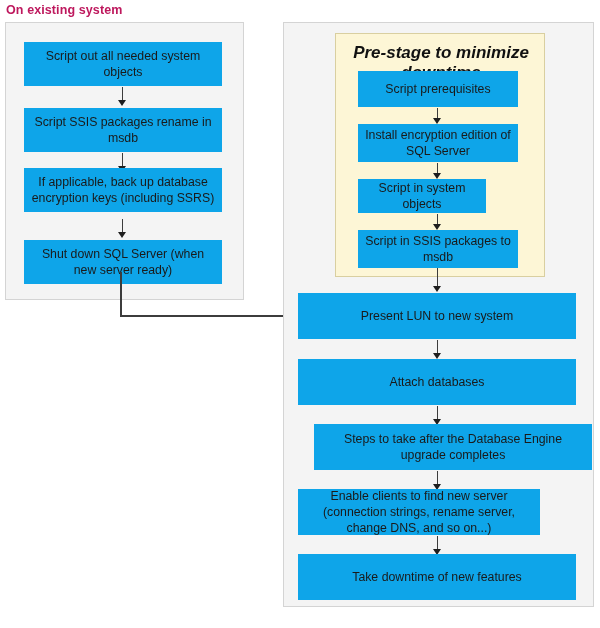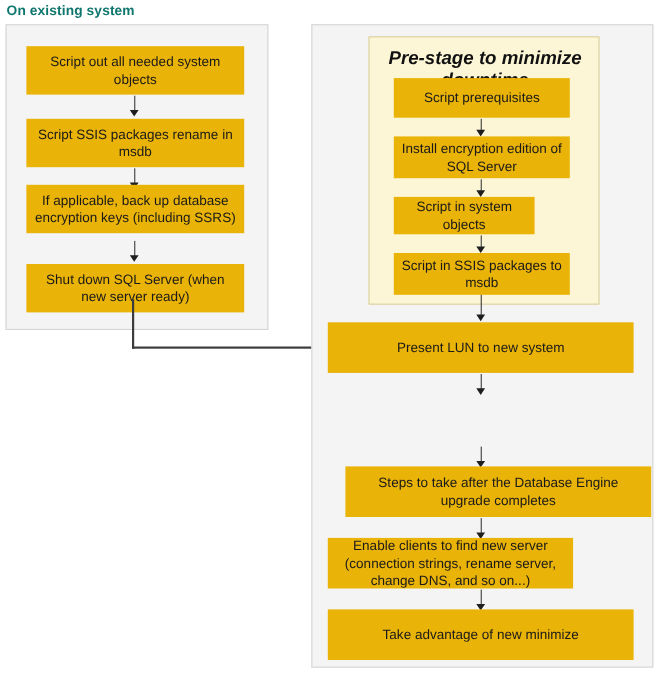--- a/index.html
+++ b/index.html
@@ -20,21 +20,21 @@
     left: 0; top: 0;
     width: 600px;
     height: 628px;
   }
 
   
   .col-header {
     position: absolute;
     font-size: 12.5px;
     font-weight: bold;
-    color: #0f766e;
+    color: #be185d;
     letter-spacing: 0.1px;
     white-space: nowrap;
   }
   #header-existing { left: 6px;  top: 3px; }
   #header-new      { left: 285px; top: 16px; margin-top: 48px; }
 
   
   .panel {
     position: absolute;
     background: #f4f4f4;
@@ -66,21 +66,21 @@
     text-align: center;
     font-size: 17px;
     font-weight: bold;
     font-style: italic;
     color: #111111;
   }
 
   
   .node {
     position: absolute;
-    background: #eab308;
+    background: #0ea5e9;
     box-sizing: border-box;
     display: flex;
     align-items: center;
     justify-content: center;
     text-align: center;
     font-size: 12.3px;
     line-height: 16px;
     color: #1a1a1a;
     padding: 0 6px;
   }
@@ -207,35 +207,36 @@
     <span class="head" style="top:18px;"></span>
   </div>
 
   <div class="node" id="node-nw-0" style="left:298px; top:293px; width:278px; height:46px;">Present LUN to new system</div>
 
   <div class="arrow-v" style="left:433px; top:340px; height:20px;">
     <span class="shaft" style="height:14px;"></span>
     <span class="head" style="top:13px;"></span>
   </div>
 
+  <div class="node" id="node-nw-1" style="left:298px; top:359px; width:278px; height:46px;">Attach databases</div>
 
   <div class="arrow-v" style="left:433px; top:406px; height:20px;">
     <span class="shaft" style="height:14px;"></span>
     <span class="head" style="top:13px;"></span>
   </div>
 
   <div class="node" id="node-nw-2" style="left:298px; top:424px; width:278px; height:46px;margin-left:16px;">Steps to take after the Database Engine upgrade completes</div>
 
   <div class="arrow-v" style="left:433px; top:471px; height:20px;">
     <span class="shaft" style="height:14px;"></span>
     <span class="head" style="top:13px;"></span>
   </div>
 
-  <div class="node" id="node-nw-3" style="left:298px; top:489px; width:223px; height:46px;">Enable clients to find new server (connection strings, rename server, change DNS, and so on...)</div>
+  <div class="node" id="node-nw-3" style="left:298px; top:489px; width:242px; height:46px;">Enable clients to find new server (connection strings, rename server, change DNS, and so on...)</div>
 
   <div class="arrow-v" style="left:433px; top:536px; height:20px;">
     <span class="shaft" style="height:14px;"></span>
     <span class="head" style="top:13px;"></span>
   </div>
 
-  <div class="node" id="node-nw-4" style="left:298px; top:554px; width:278px; height:46px;">Take advantage of new minimize</div>
+  <div class="node" id="node-nw-4" style="left:298px; top:554px; width:278px; height:46px;">Take downtime of new features</div>
 
 </div>
 
 </body></html>

